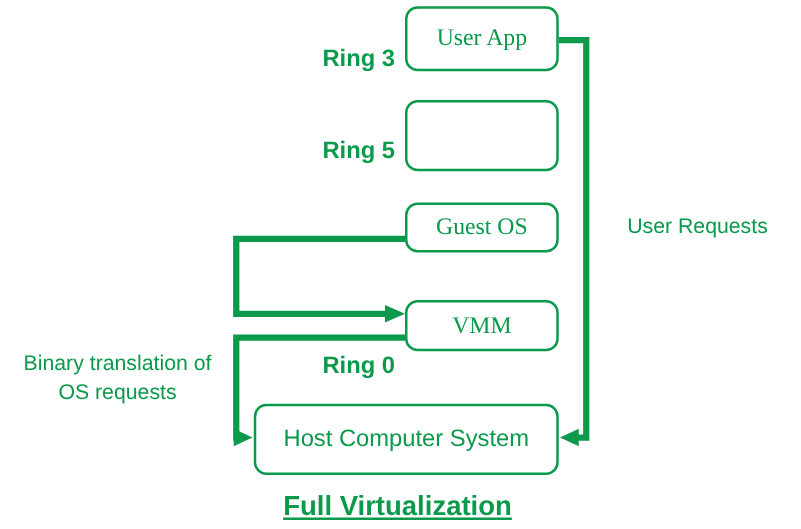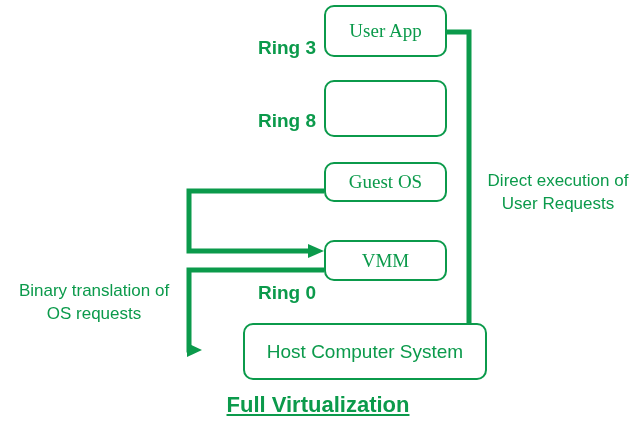--- a/index.html
+++ b/index.html
@@ -54,21 +54,20 @@
     width: 244px;
     height: 57px;
     border: 2px solid var(--diagram-green);
     border-radius: 10px;
     background: var(--bg);
     display: flex;
     align-items: center;
     justify-content: center;
     color: var(--diagram-green);
     font-size: 19px;
-    margin-left: 40px;
   }
   .ring-label {
     position: absolute;
     width: 100px;
     right: 325px;
     text-align: right;
     color: var(--diagram-green);
     font-size: 19px;
     font-weight: bold;
     line-height: 20px;
@@ -106,34 +105,33 @@
     <polygon points="308,244 308,258 324,251"></polygon>
 
     <polyline points="324,270 189,270 189,350 190,350"></polyline>
     <polygon points="187,343 187,357 202,350"></polygon>
 
     <polyline points="447,32 469,32 469,350 462,350"></polyline>
     <polygon points="463,343 463,357 448,350"></polygon>
   </svg>
 
   <div class="ring-label" style="top:22px">Ring 3</div>
-  <div class="ring-label" style="top:95px">Ring 8</div>
+  <div class="ring-label" style="top:95px">Ring 5</div>
   <div class="ring-label" style="top:267px">Ring 0</div>
 
   <div class="ring-box" style="top:5px;height:52px">User App</div>
   <div class="ring-box" style="top:80px;height:57px"></div>
   <div class="ring-box" style="top:162px;height:40px">Guest OS</div>
   <div class="ring-box" style="top:240px;height:41px">VMM</div>
 
   <div class="host-box">Host Computer System</div>
 
   <div class="annotation annotation-left">
     <div>Binary translation of</div>
     <div>OS requests</div>
   </div>
   <div class="annotation annotation-right">
-    <div>Direct execution of</div>
     <div>User Requests</div>
   </div>
 
   <div class="diagram-title">Full Virtualization</div>
 
 </div>
 
 </body></html>

